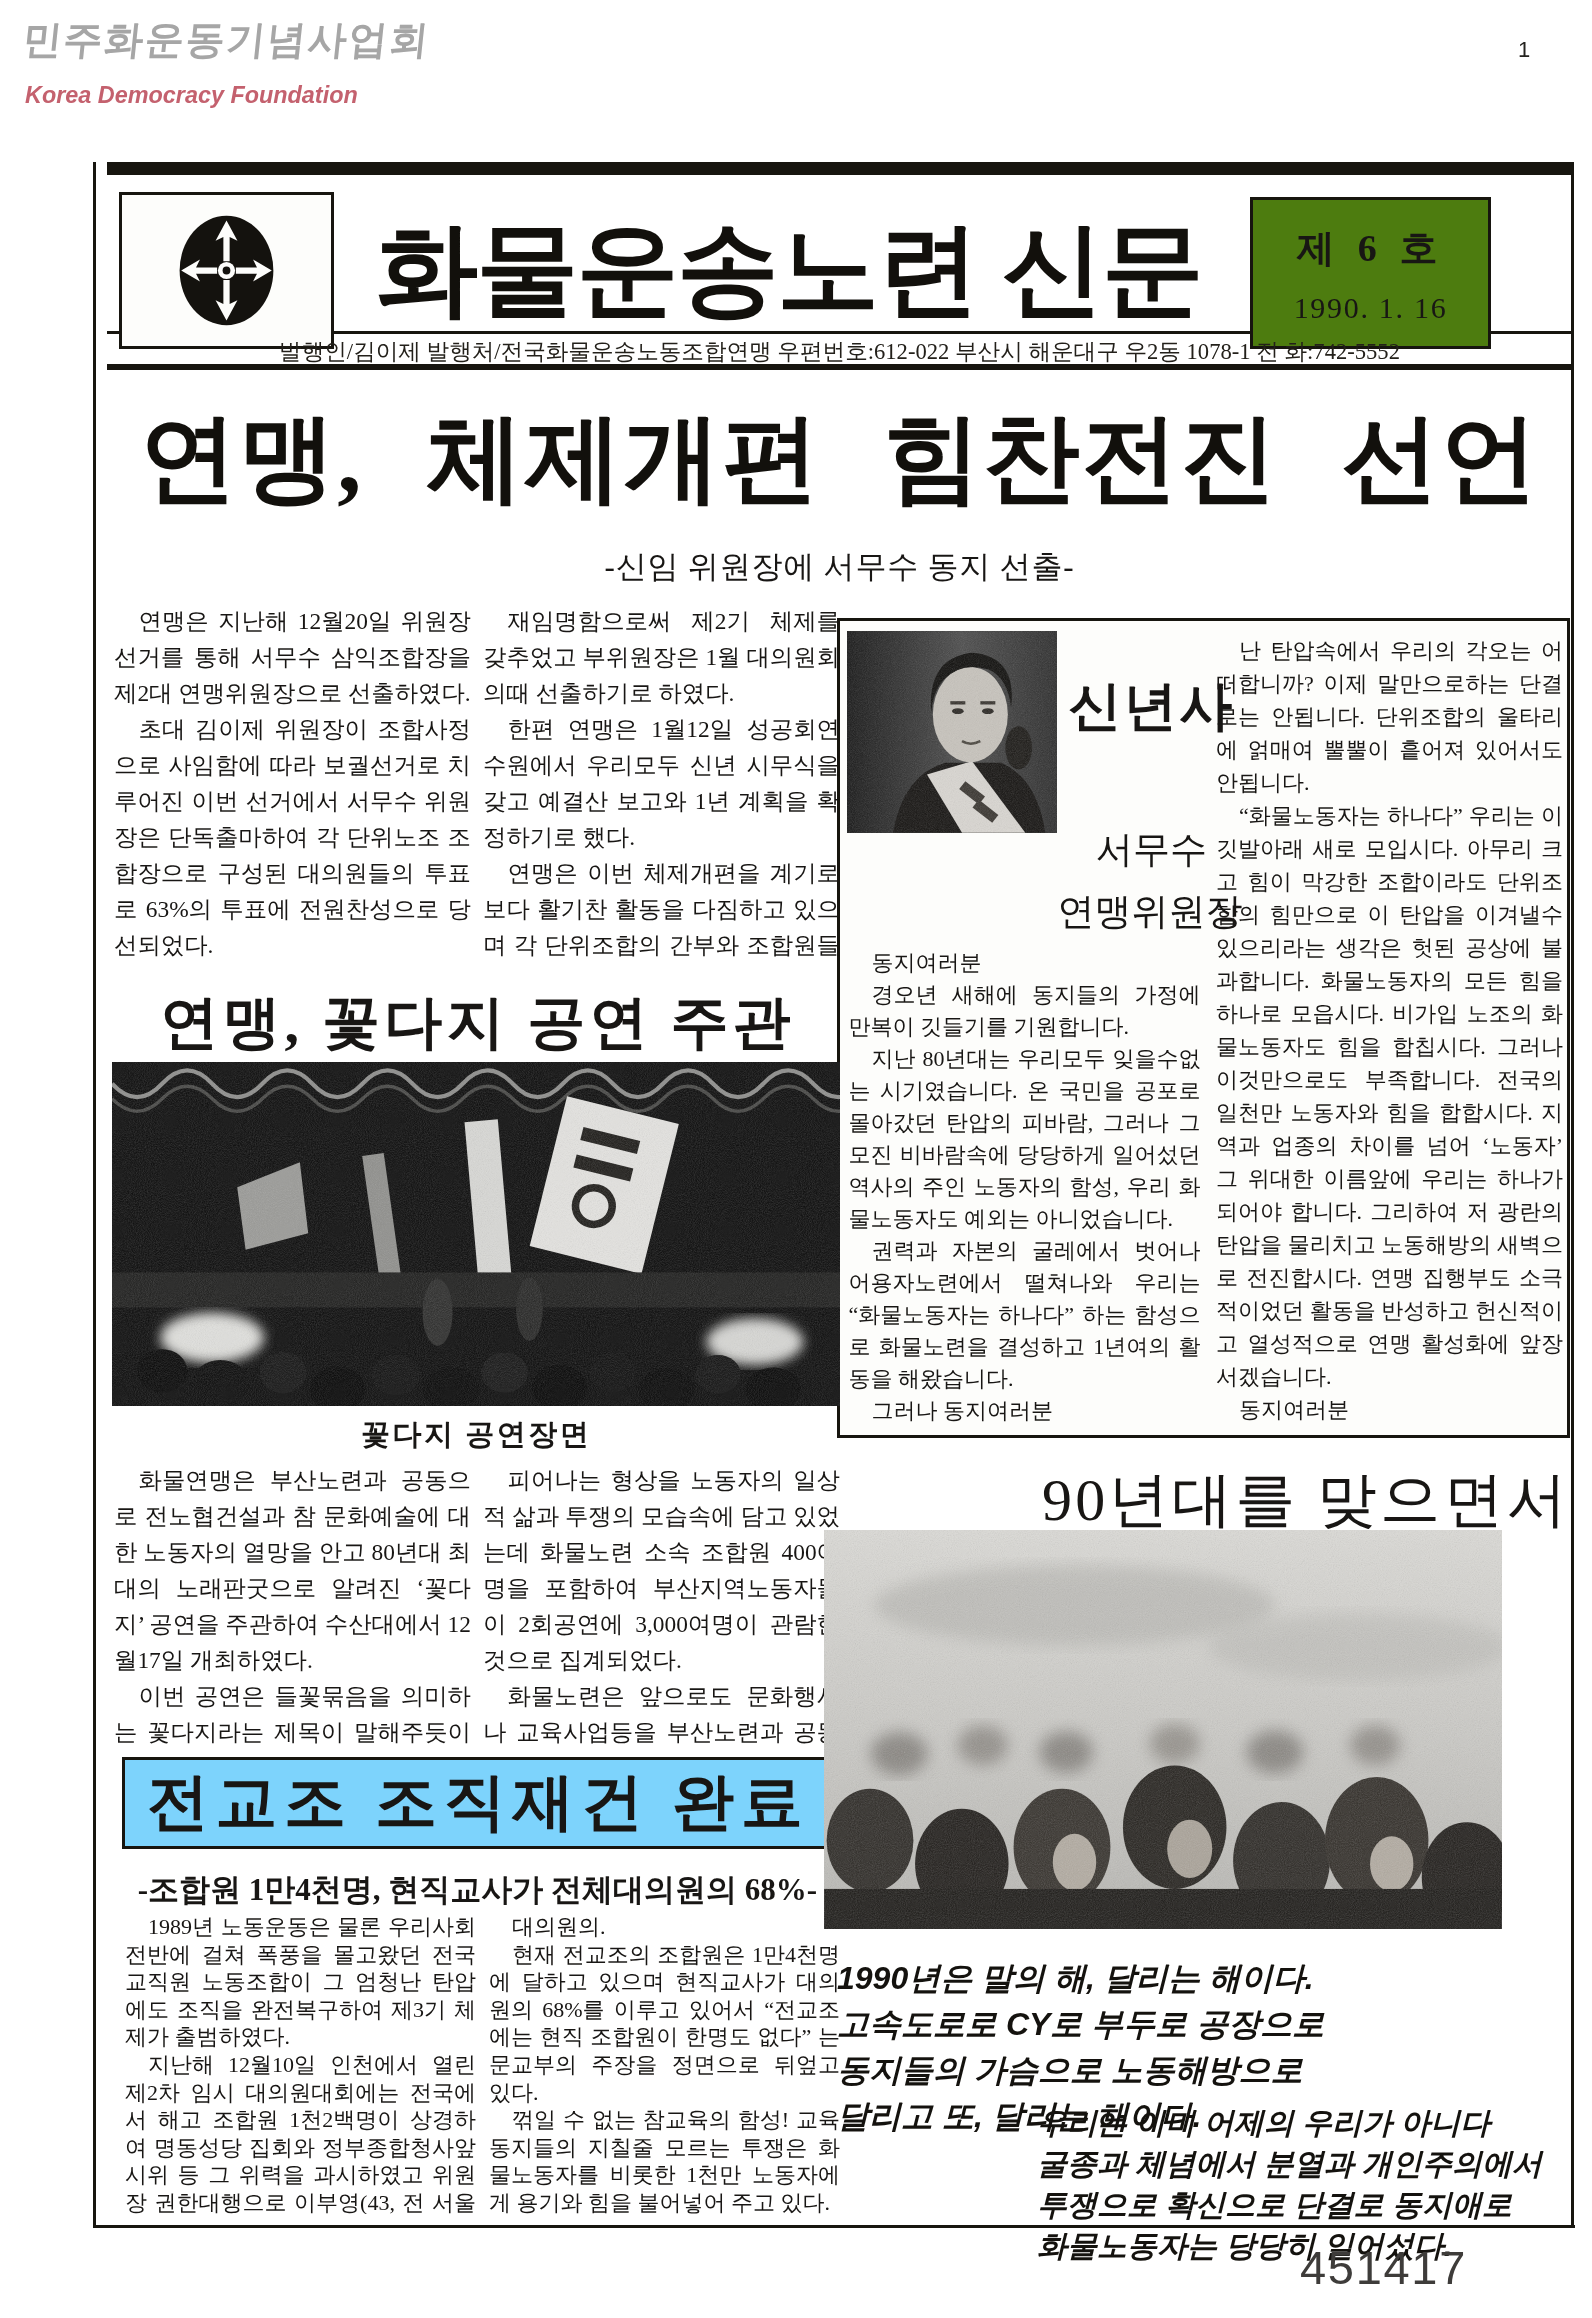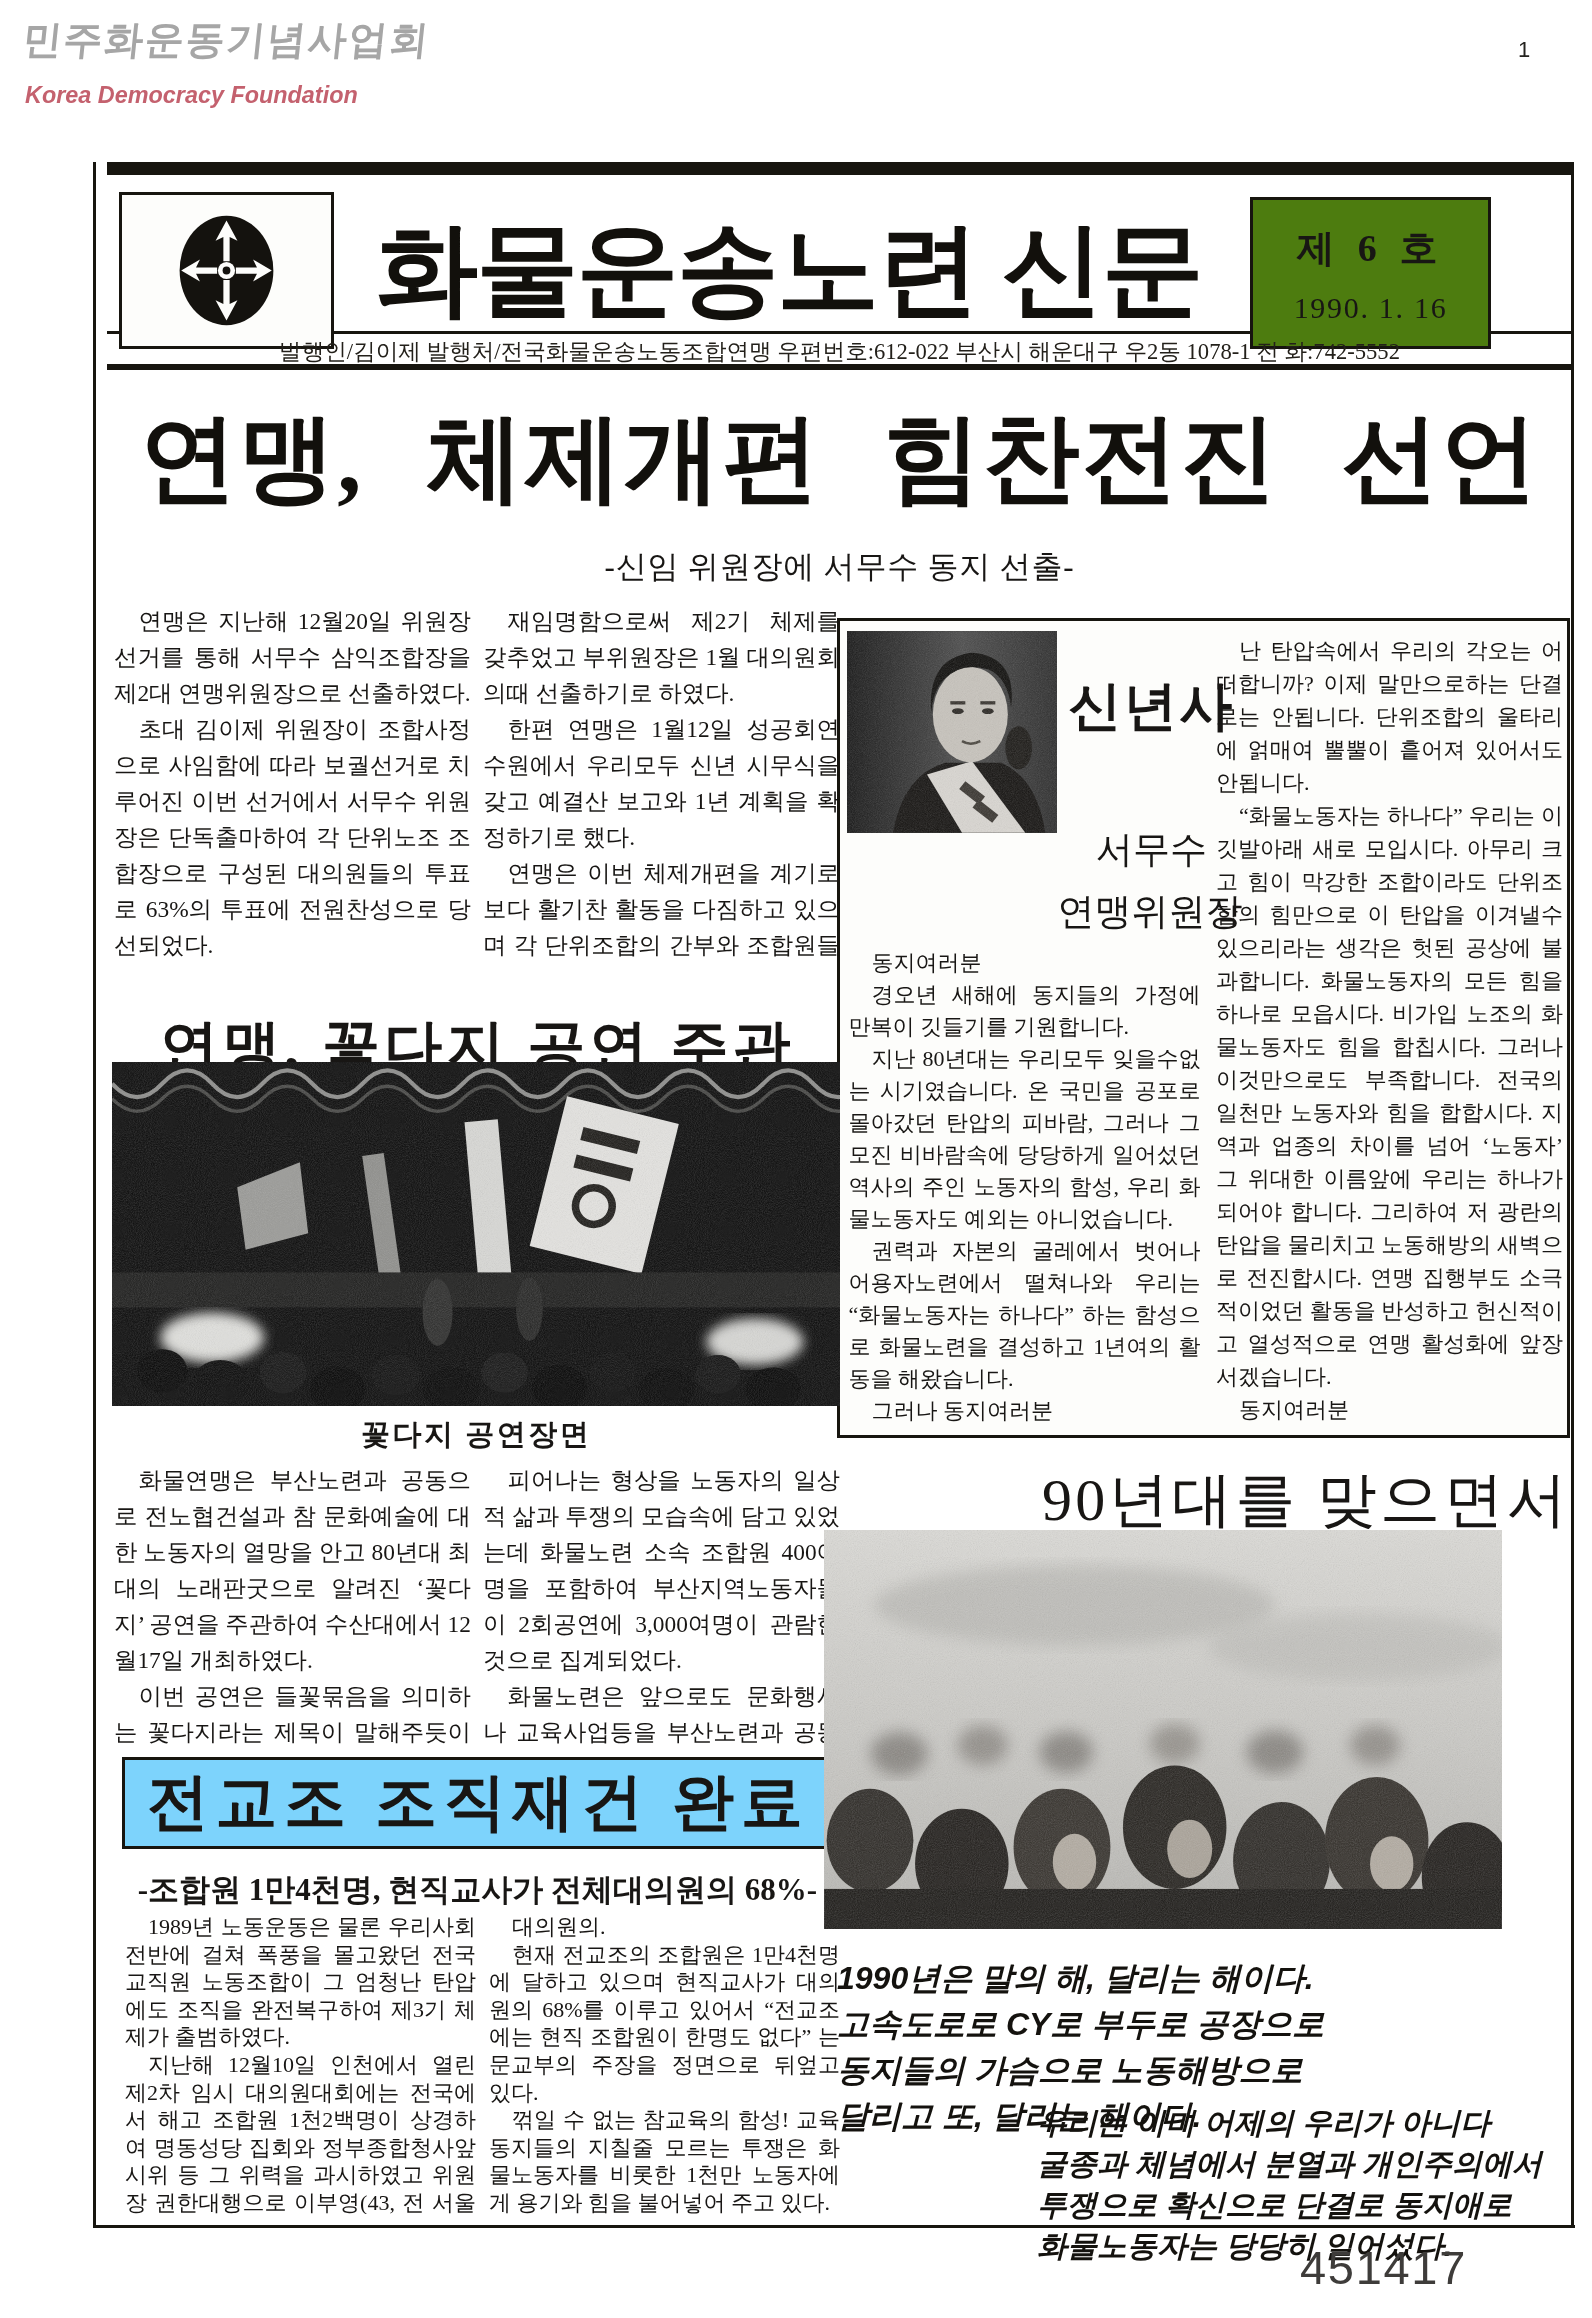--- a/index.html
+++ b/index.html
@@ -72,21 +72,21 @@
   }
   #nya-photo { position:absolute; left:6.7px; top:10px; width:210px; height:202px; overflow:hidden; background:#2a2a2a; }
   #nya-title { position:absolute; left:222px; top:50px; width:179px; text-align:center; font-size:53px; font-weight:900; letter-spacing:2.5px; }
   #nya-name  { position:absolute; left:222px; top:204px; width:179px; text-align:center; font-size:37px; }
   #nya-role  { position:absolute; left:199px; top:266px; width:222px; text-align:center; font-size:37px; }
   #nya-col1  { position:absolute; left:8.4px;  top:326px; width:352px; height:483px; font-size:22px; line-height:32px; overflow:hidden; }
   #nya-col2  { position:absolute; left:376px; top:13.4px;  width:347px; height:793px; font-size:22px; line-height:33px; overflow:hidden; }
 
   
   #kd-headline {
-    position:absolute; left:114px; top:1008px; width:727px;
+    position:absolute; left:114px; top:984px; width:727px;
     text-align:center; font-size:58px; font-weight:900; letter-spacing:4.2px; white-space:nowrap;
   }
   #kd-photo   { position:absolute; left:112px; top:1062px; width:728px; height:344px; overflow:hidden; background:#0d0d0d; }
   #kd-caption { position:absolute; left:112px; top:1415px; width:728px; text-align:center; font-size:29px; font-weight:bold; letter-spacing:2.5px; }
   #kd-col1 { position:absolute; left:114px; top:1462px; width:357px; height:297px; font-size:23.4px; line-height:36px; overflow:hidden; }
   #kd-col2 { position:absolute; left:483px; top:1462px; width:357px; height:334px; font-size:23.4px; line-height:36px; overflow:hidden; }
 
   
   #gj-headbox {
     position:absolute; left:122px; top:1757px; width:712px; height:92px;

